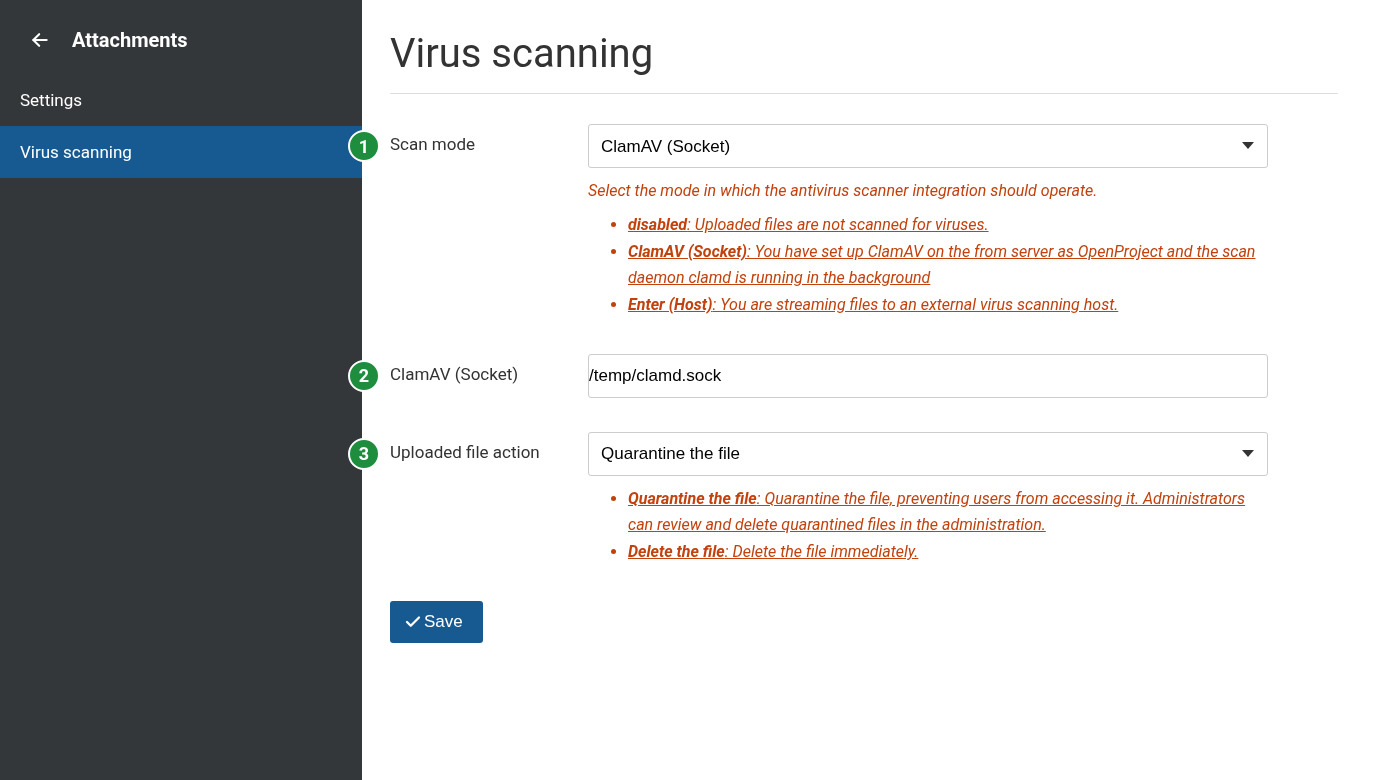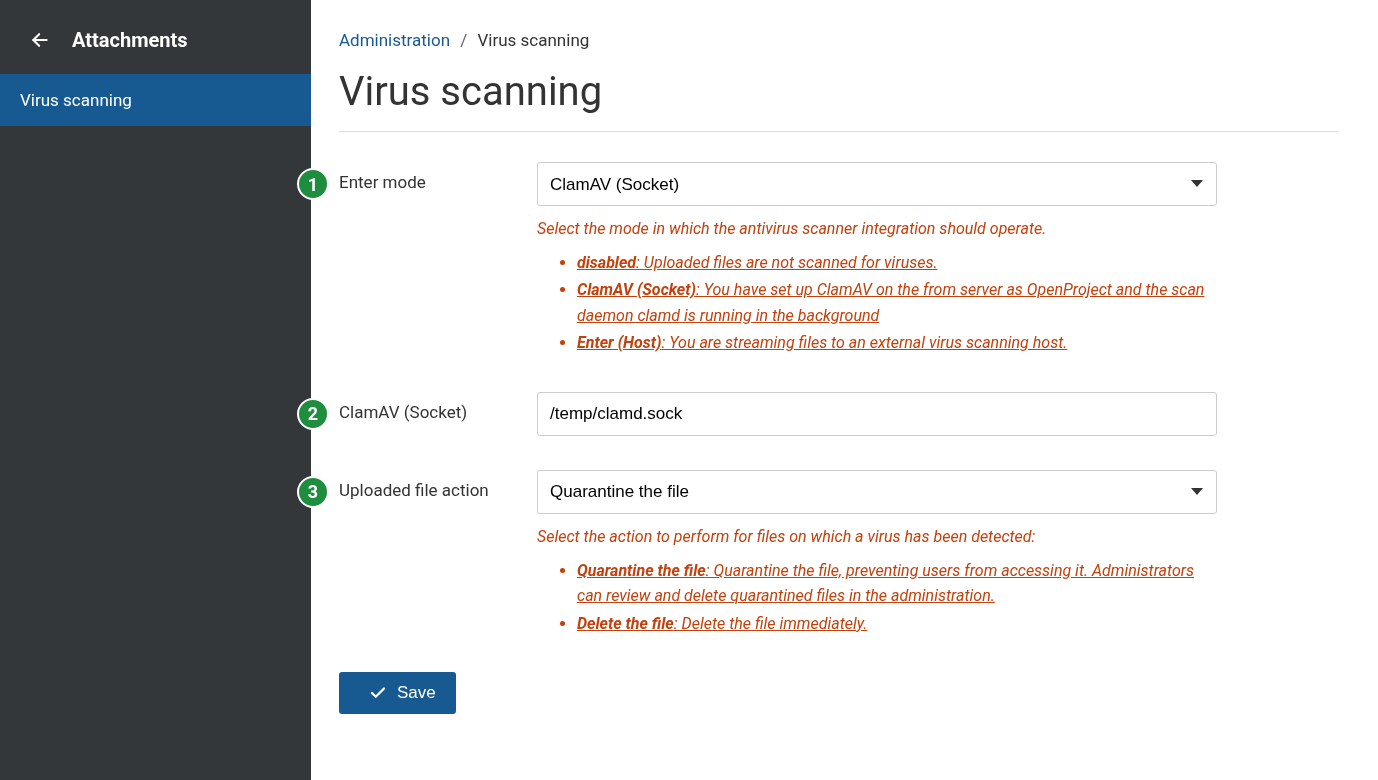--- a/index.html
+++ b/index.html
@@ -5,21 +5,21 @@
   * { box-sizing: border-box; margin: 0; padding: 0; }
   body {
     font-family: -apple-system, BlinkMacSystemFont, "Segoe UI", Roboto, Arial, sans-serif;
     font-size: 16px;
     color: #333;
     display: flex;
     min-height: 100vh;
     background: #fff;
   }
   .sidebar {
-    width: 311px;
+    width: 362px;
     background: #333739;
     color: #fff;
     flex-shrink: 0;
   }
   .sidebar-header {
     display: flex;
     align-items: center;
     padding: 28px 20px 22px 30px;
     gap: 22px;
   }
@@ -104,21 +104,21 @@
   .select-wrap .caret {
     position: absolute;
     right: 14px;
     top: 50%;
     transform: translateY(-50%);
     pointer-events: none;
   }
   input.form-input {
     width: 100%;
     height: 44px;
-    padding: 0 12px;
+    padding: 0 0;
     font-size: 17px;
     border: 1px solid #ccc;
     border-radius: 3px;
     background: #fff;
   }
   .help {
     font-style: italic;
     color: #c2410c;
     margin-top: 10px;
     line-height: 1.6;
@@ -150,61 +150,59 @@
     justify-content: center;
     font-weight: 700;
     font-size: 18px;
     border: 2px solid #fff;
   }
   .save-button {
     background: #175a91;
     color: #fff;
     border: none;
     border-radius: 3px;
-    padding: 11px 20px 11px 30px;
+    padding: 11px 20px 11px 14px;
     font-size: 17px;
     display: inline-flex;
     align-items: center;
-    gap: 10px;
+    gap: 2px;
     cursor: pointer;
   }
   .save-button svg { display: block; }
 </style>
 </head>
 <body>
 
 <nav class="sidebar">
   <div class="sidebar-header">
     <span class="back-arrow">
       <svg width="20" height="20" viewBox="0 0 24 24" fill="none" stroke="#fff" stroke-width="2.5" stroke-linecap="round" stroke-linejoin="round">
           <line x1="20" y1="12" x2="4" y2="12"></line>
           <polyline points="11 5 4 12 11 19"></polyline>
         </svg>
     </span>
     <h2>Attachments</h2>
   </div>
+  <div class="sidebar-item">
+    <span>Settings</span>
+  </div>
   <div class="sidebar-item active">
     <span>Virus scanning</span>
   </div>
 </nav>
 
 <main class="main">
-  <div class="breadcrumb">
-    <a href="#">Administration</a>
-    <span class="sep">/</span>
-    <span class="current">Virus scanning</span>
-  </div>
 
   <h1 class="page-title">Virus scanning</h1>
 
   
   <div class="form-row">
     <div class="label-col">
       <span class="badge">1</span>
-      <span>Enter mode</span>
+      <span>Scan mode</span>
     </div>
     <div class="field-col">
       <div class="select-wrap">
         <select class="form-select">
           <option>ClamAV (Socket)</option>
         </select>
         <span class="caret">
           <svg width="12" height="12" viewBox="0 0 10 6">
               <path d="M0 0 L5 6 L10 0 Z" fill="#333"></path>
             </svg>
@@ -245,21 +243,20 @@
         <select class="form-select">
           <option>Quarantine the file</option>
         </select>
         <span class="caret">
           <svg width="12" height="12" viewBox="0 0 10 6">
               <path d="M0 0 L5 6 L10 0 Z" fill="#333"></path>
             </svg>
         </span>
       </div>
       <div class="help">
-        <span>Select the action to perform for files on which a virus has been detected:</span>
         <ul>
           <li><b>Quarantine the file</b><span>: Quarantine the file, preventing users from accessing it. Administrators can review and delete quarantined files in the administration.</span></li>
           <li><b>Delete the file</b><span>: Delete the file immediately.</span></li>
         </ul>
       </div>
     </div>
   </div>
 
   <button class="save-button">
     <span>

